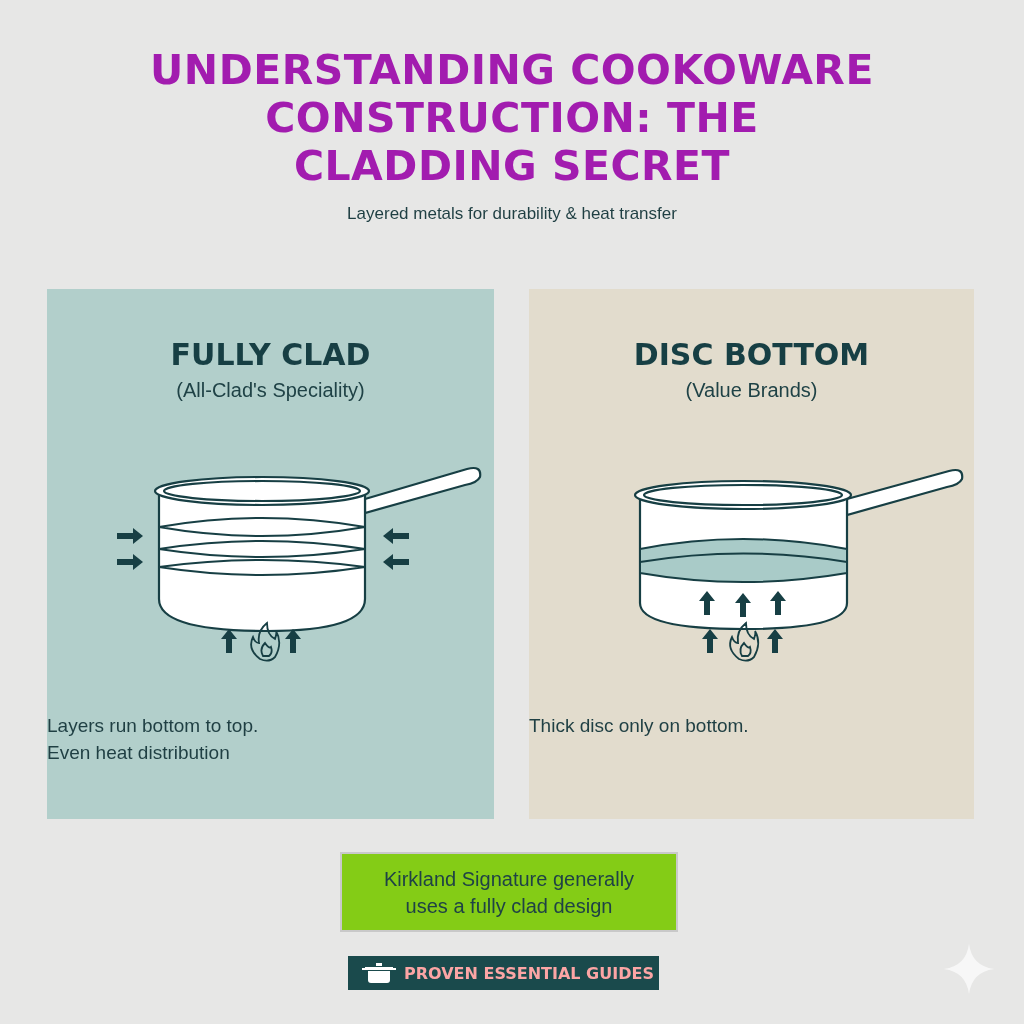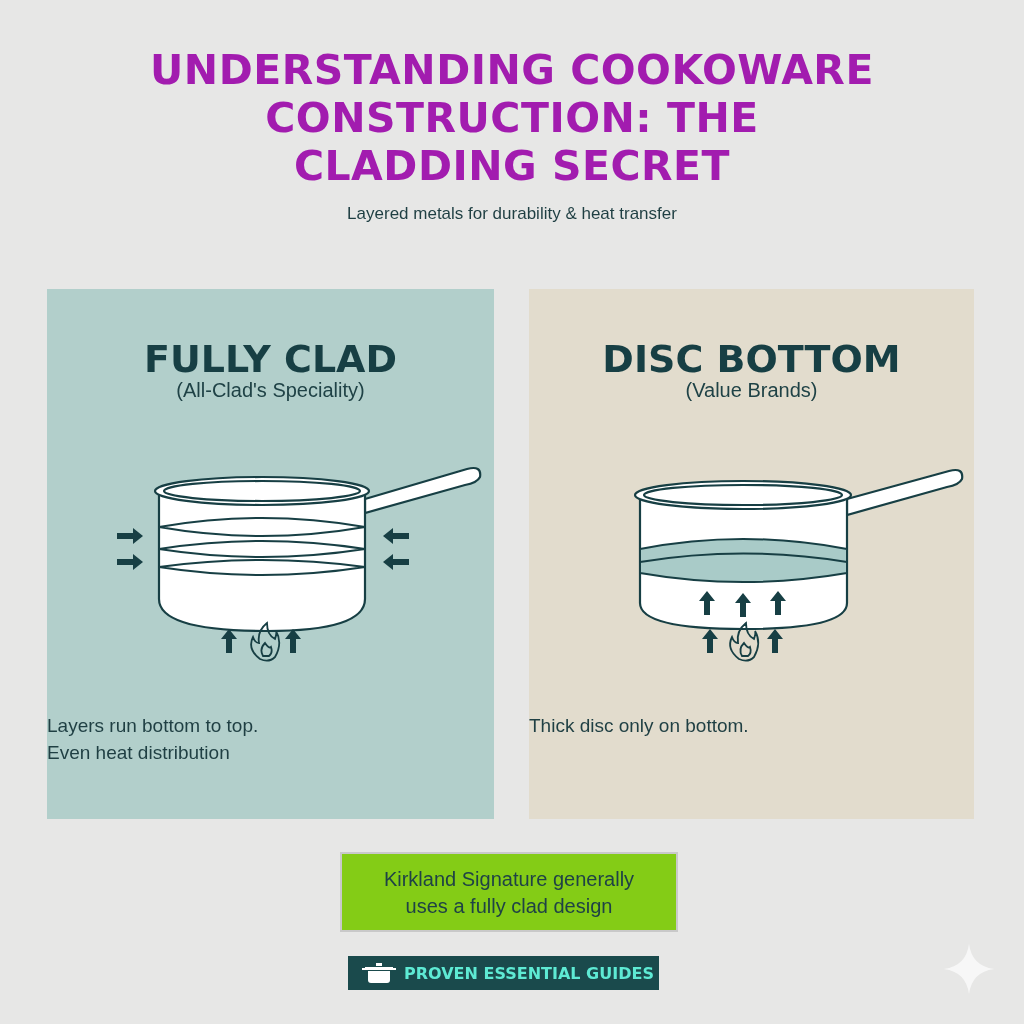--- a/index.html
+++ b/index.html
@@ -20,40 +20,40 @@
     position: absolute; left: 0; top: 204px; width: 1024px; text-align: center;
     font-size: 17px; color: #1f3f43;
   }
   .panel {
     position: absolute; top: 289px; height: 530px;
   }
   .panel.left { left: 47px; width: 447px; background: #b2cfcb; }
   .panel.right { left: 529px; width: 445px; background: #e2dccd; }
   .panel h2 {
     position: absolute; top: 48px; left: 0; width: 100%; margin: 0; text-align: center;
-    font-family: "DejaVu Sans", sans-serif; font-weight: bold; font-size: 38px; color: #173f44;
+    font-family: "DejaVu Sans", sans-serif; font-weight: bold; font-size: 30px; color: #173f44;
   }
   .panel .sub {
     position: absolute; top: 90px; left: 0; width: 100%; text-align: center;
     font-size: 20px; color: #1f4246;
   }
   .panel .desc {
     position: absolute; top: 423px; left: 0; width: 100%; text-align: left;
     font-size: 19px; line-height: 27px; color: #1f3f43;
   }
   .panel svg.illus { position: absolute; left: 0; top: 160px; }
   .note {
     position: absolute; left: 340px; top: 852px; width: 338px; height: 80px;
     border: 2px solid #c9c9c9; box-sizing: border-box; background: #84cc16;
     text-align: center; font-size: 20px; line-height: 27px; color: #1f4246;
     padding-top: 12px;
   }
   .badge {
     position: absolute; left: 348px; top: 956px; width: 311px; height: 34px;
-    background: #1a4a4c; color: #5eead4; display: flex; align-items: center;
+    background: #1a4a4c; color: #fca5a5; display: flex; align-items: center;
     box-sizing: border-box; padding-left: 14px;
     font-family: "DejaVu Sans", sans-serif; font-weight: bold; font-size: 16px;
   }
   .badge svg { margin-right: 8px; }
   .sparkle { position: absolute; left: 942px; top: 942px; }
 </style>
 </head>
 <body>
 
 <div class="title">

